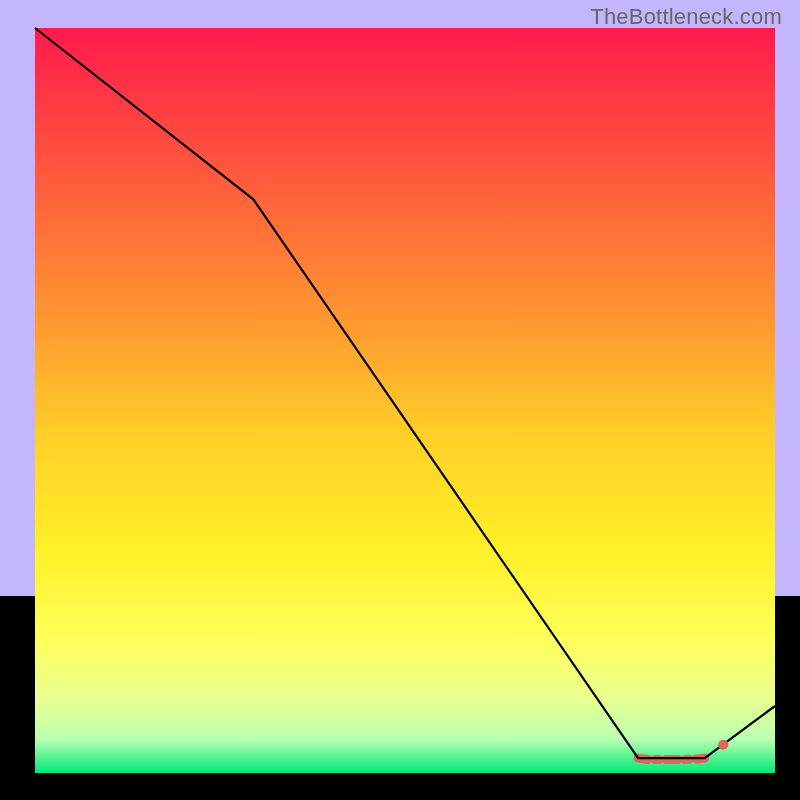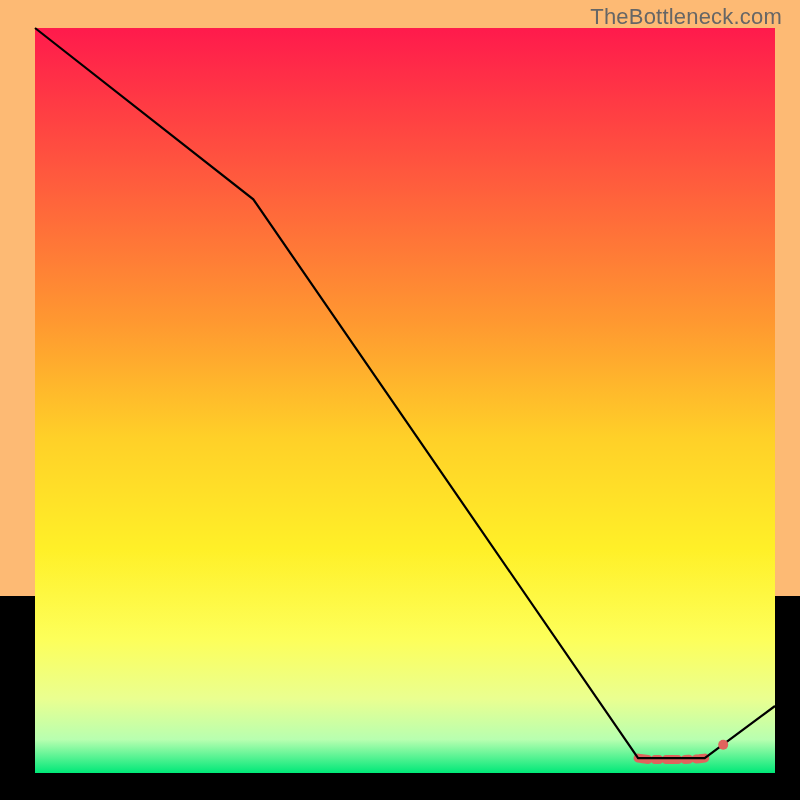--- a/index.html
+++ b/index.html
@@ -8,21 +8,21 @@
     background: #000;
     width: 800px;
     height: 800px;
     overflow: hidden;
     font-family: Arial, Helvetica, sans-serif;
   }
   .frame {
     position: relative;
     width: 800px;
     height: 596px;
-    background: #fdba74;
+    background: #c4b5fd;
   }
   .watermark {
     position: absolute;
     top: 4px;
     right: 18px;
     color: #666666;
     font-size: 22px;
     font-weight: 500;
     letter-spacing: 0.2px;
     z-index: 20;

